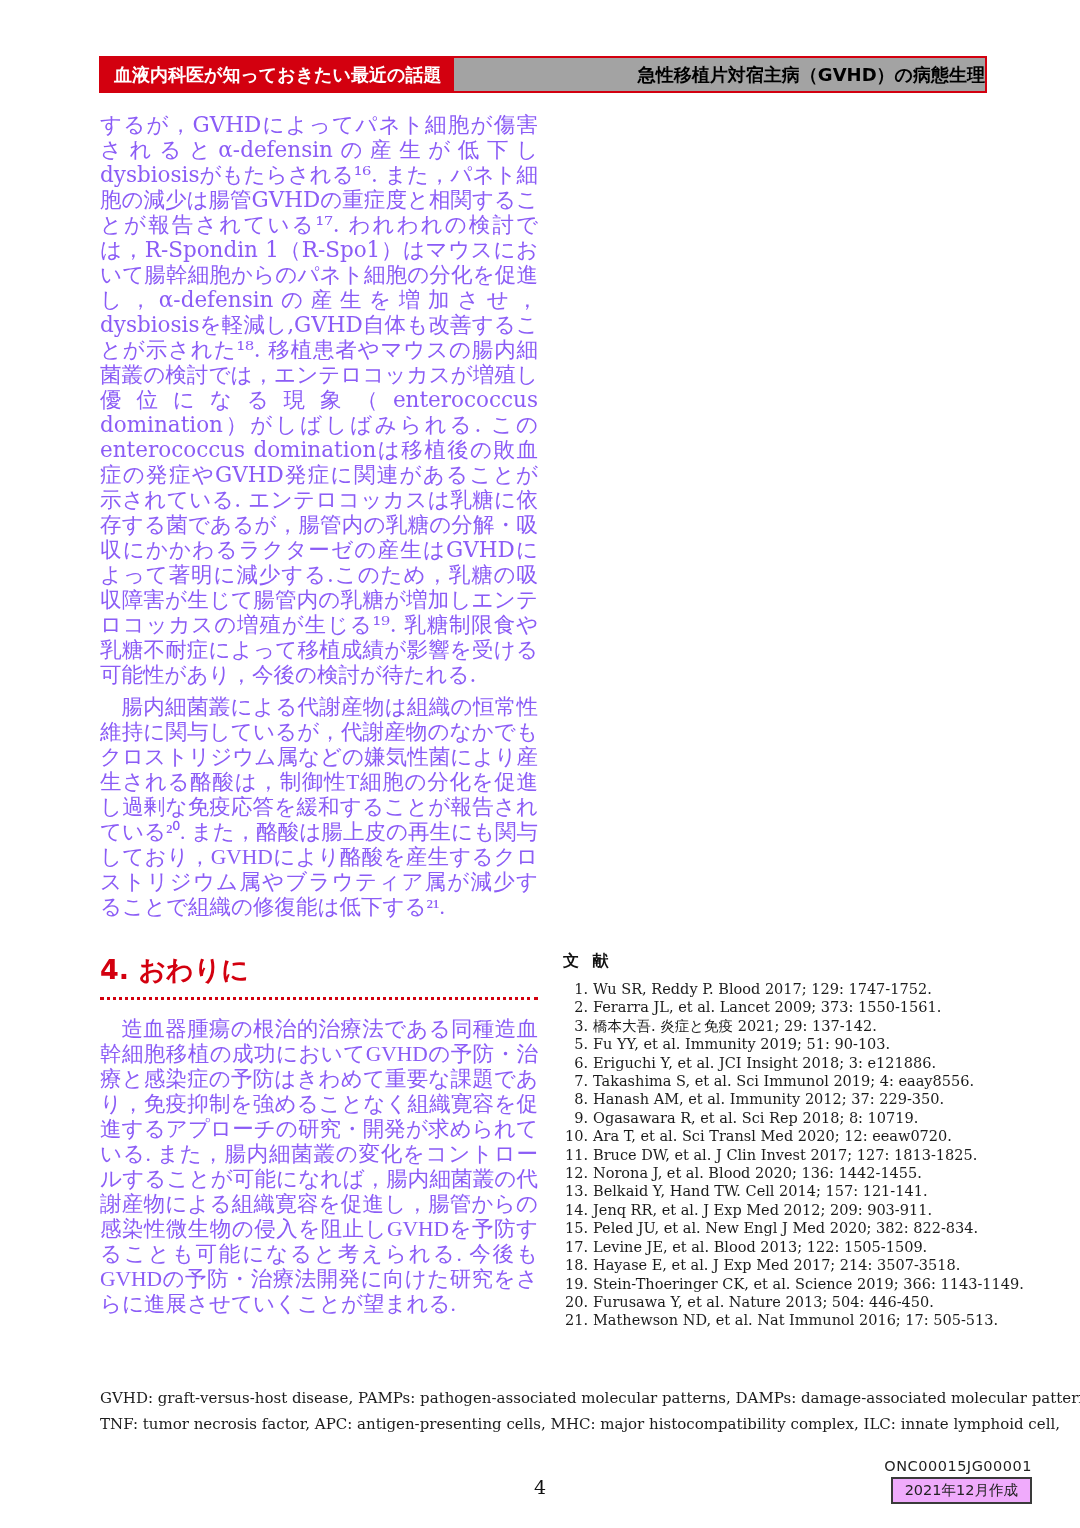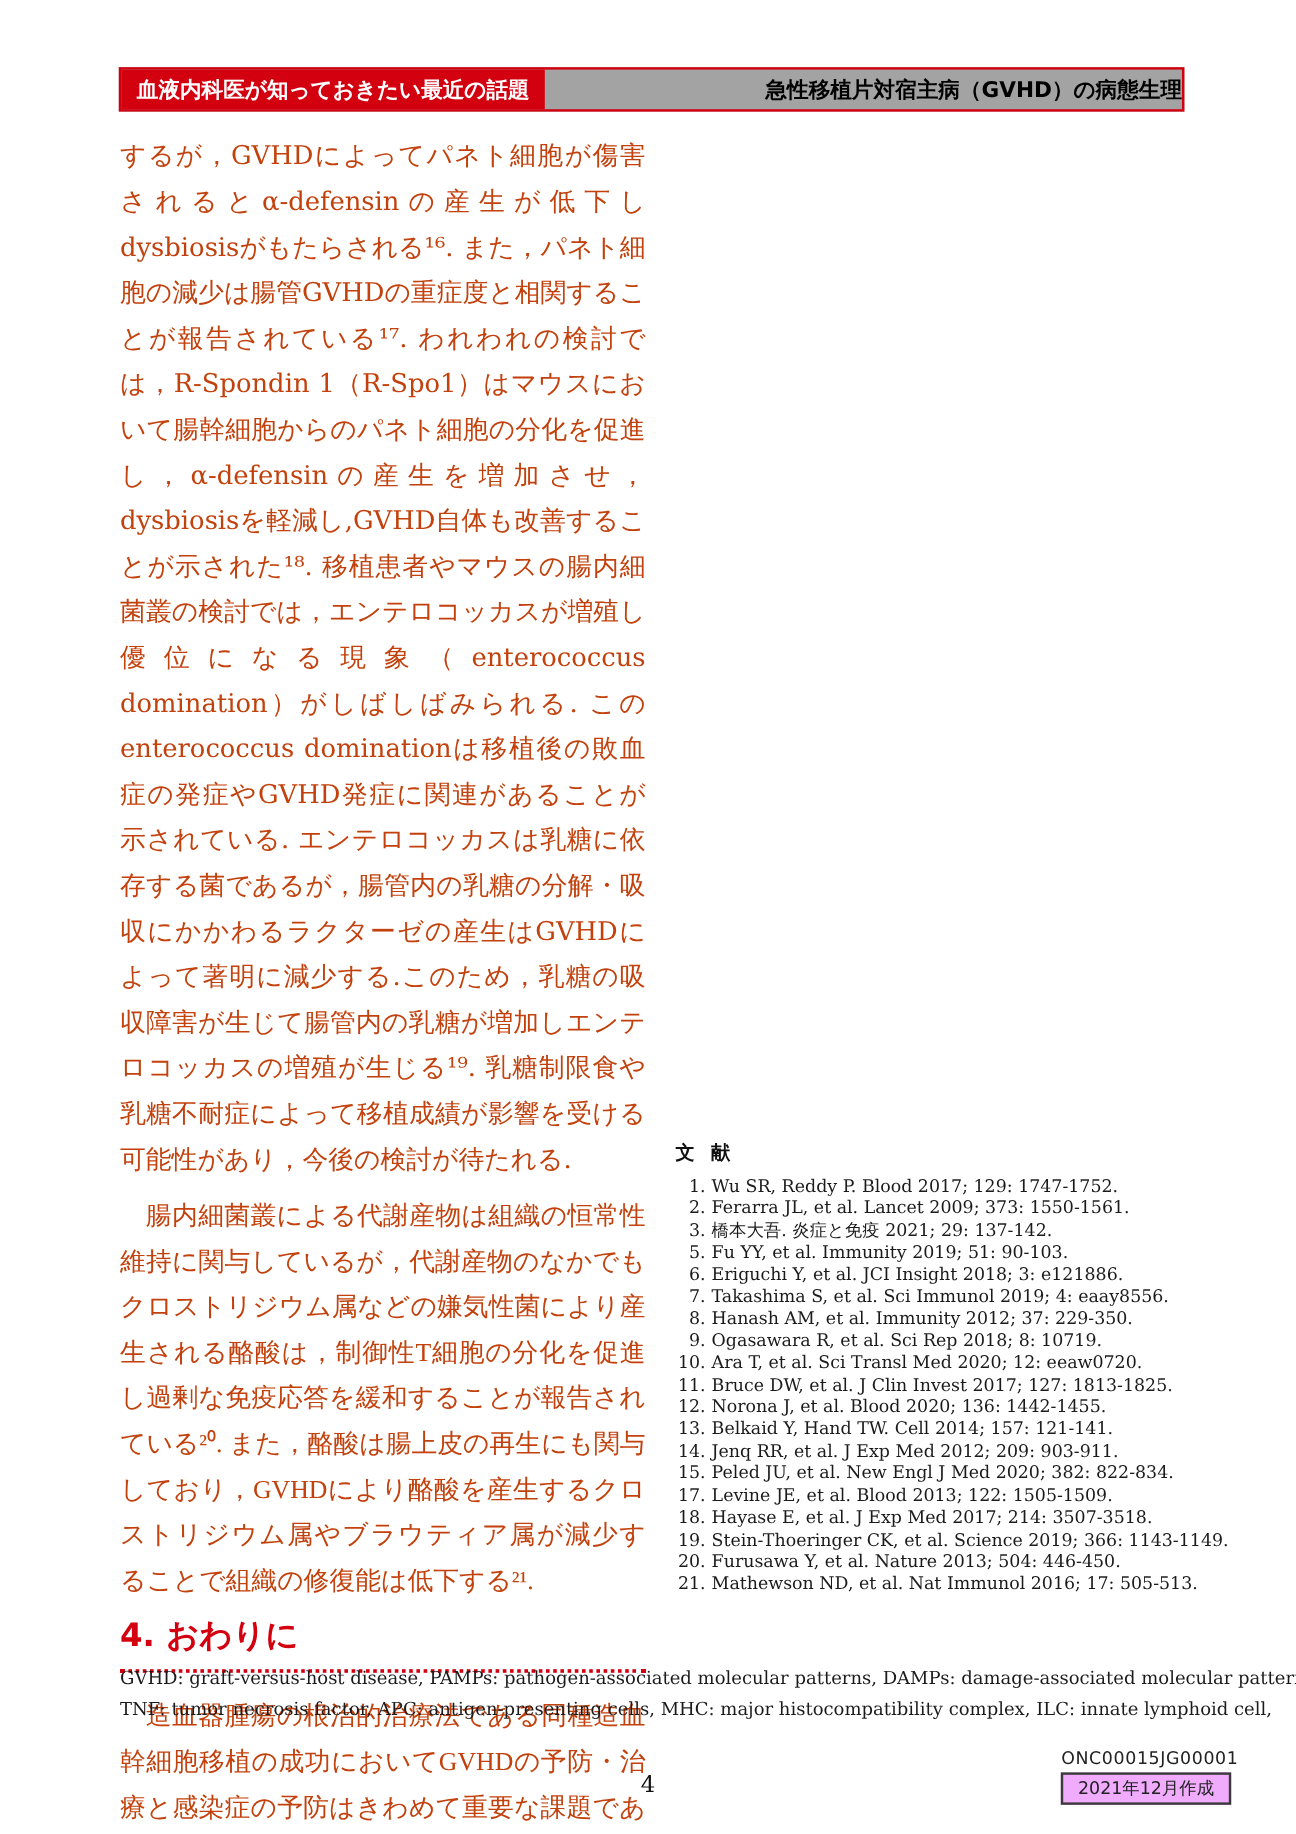--- a/index.html
+++ b/index.html
@@ -31,28 +31,28 @@
   .header-right {
     flex: 1; display: flex; align-items: center; justify-content: flex-end;
     padding-right: 0; color: #000000;
     font-weight: bold; font-size: 18px; white-space: nowrap;
   }
 
   
   .article { position: absolute; left: 100px; top: 112px; width: 438px; }
   .para {
     margin: 0;
-    font-size: 21.5px; line-height: 38px;
+    font-size: 21.5px; line-height: 25px;
     text-align: justify;
-    color: #c2410c;
+    color: #8b5cf6;
   }
   .para.indent { text-indent: 1em; font-family: Liberation Serif, serif; }
   .para + .para { margin-top: 8px; }
   .section-heading {
-    margin: 12px 0 0 0;
+    margin: 34px 0 0 0;
     padding-bottom: 12px;
     border-bottom: 3px dotted #d3000f;
     color: #d3000f;
     font-family: "DejaVu Sans", sans-serif;
     font-weight: bold;
     font-size: 27px; line-height: 31px;
   }
   .para.after-heading { margin-top: 17px; }
 
   
@@ -69,21 +69,21 @@
   .footnotes { position: absolute; left: 100px; top: 1386px; width: 890px; }
   .fn-line { font-size: 15px; line-height: 25.5px; white-space: nowrap; color: #1b1b1b; }
 
   
   .page-number {
     position: absolute; left: 0; top: 1476px; width: 100%;
     text-align: center; font-size: 19px; color: #111;
   }
   .doc-meta {
     position: absolute; right: 48px; top: 1458px;
-    text-align: left; font-family: "DejaVu Sans", sans-serif;
+    text-align: right; font-family: "DejaVu Sans", sans-serif;
   }
   .doc-code { font-size: 14.5px; color: #222; margin-bottom: 3px; letter-spacing: 0.5px; }
   .date-box {
     display: inline-block;
     border: 2px solid #3a3a3a;
     padding: 2px 12px;
     font-size: 14.5px; color: #222;
     background: #f0abfc;
   }
 </style>

